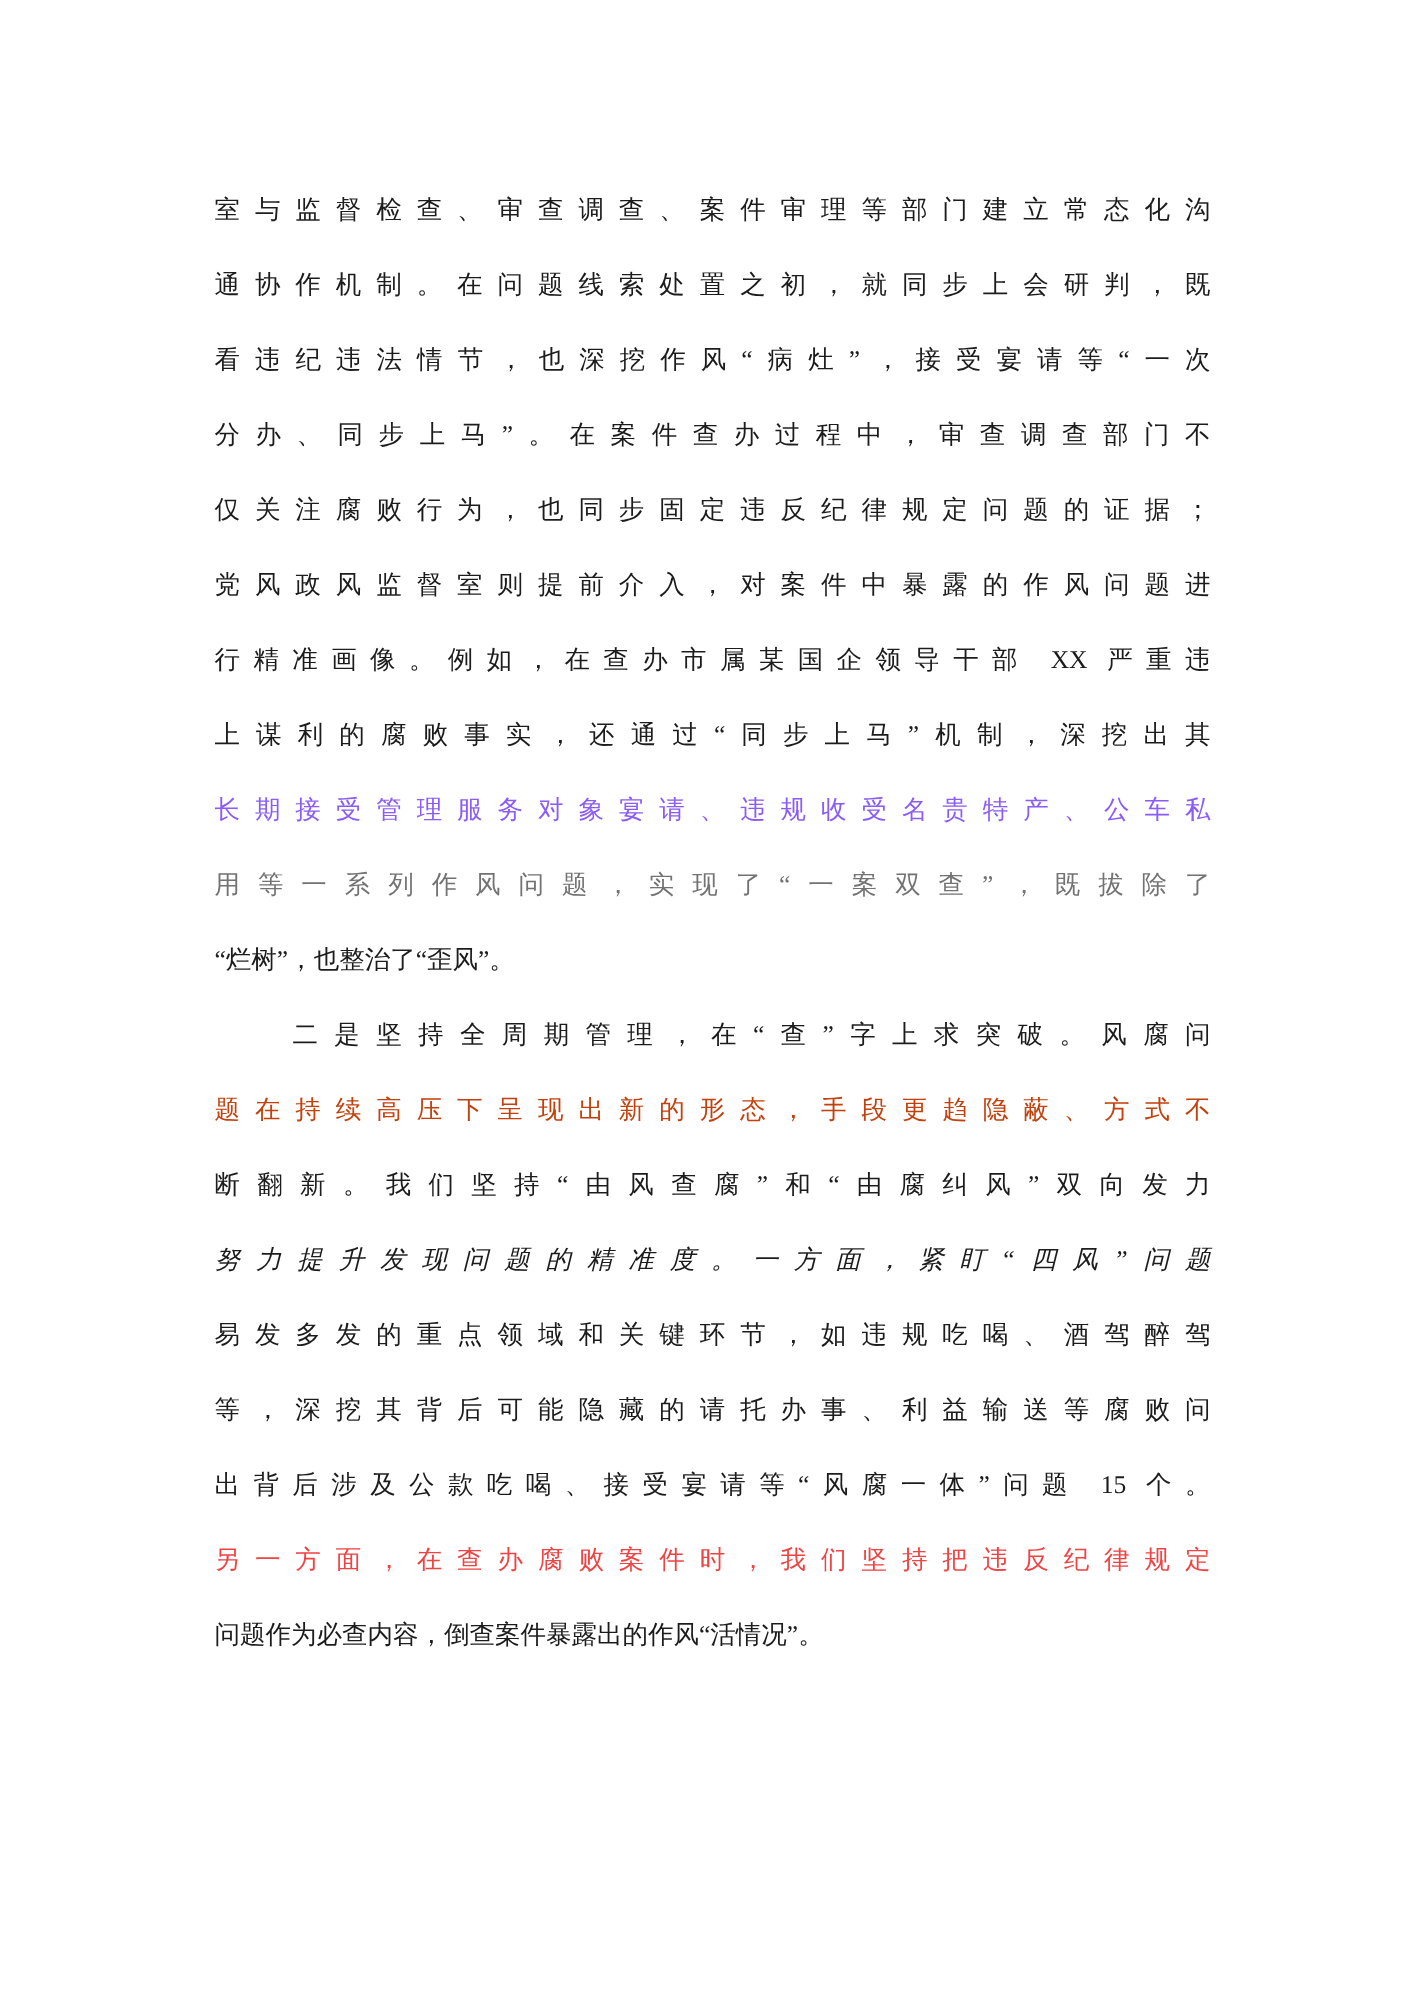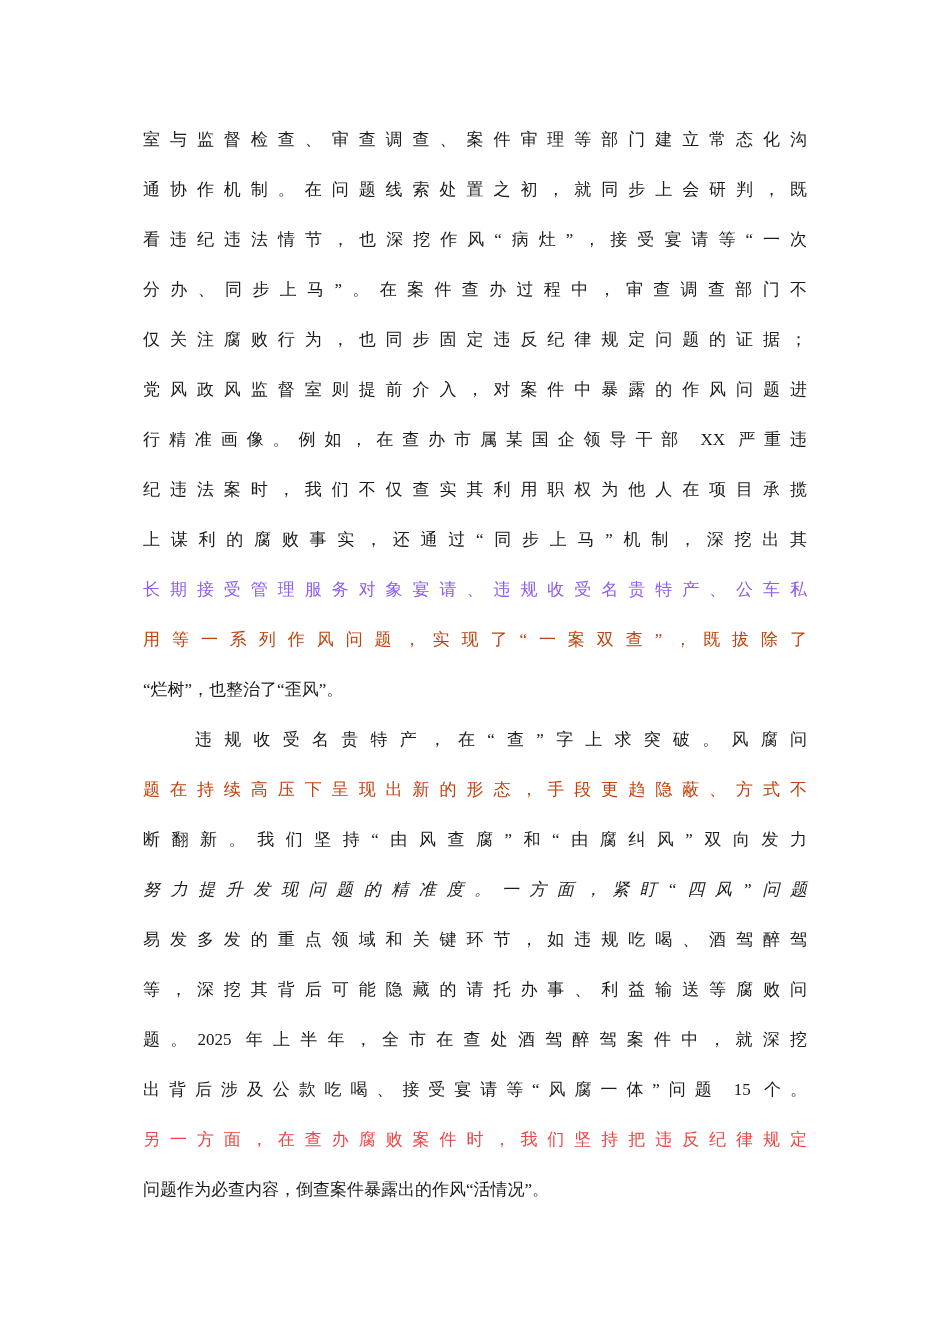--- a/index.html
+++ b/index.html
@@ -47,29 +47,27 @@
 
 <div class="page">
   <div class="text-block" id="text-block">
       <div class="line justify" style="color: rgb(28, 28, 28);">室与监督检查、审查调查、案件审理等部门建立常态化沟</div>
       <div class="line justify" style="color: rgb(28, 28, 28);">通协作机制。在问题线索处置之初，就同步上会研判，既</div>
       <div class="line justify" style="color: rgb(28, 28, 28);">看违纪违法情节，也深挖作风“病灶”，接受宴请等“一次</div>
       <div class="line justify" style="color: rgb(28, 28, 28);">分办、同步上马”。在案件查办过程中，审查调查部门不</div>
       <div class="line justify" style="color: rgb(28, 28, 28);">仅关注腐败行为，也同步固定违反纪律规定问题的证据；</div>
       <div class="line justify" style="color: rgb(28, 28, 28);">党风政风监督室则提前介入，对案件中暴露的作风问题进</div>
       <div class="line justify" style="color: rgb(28, 28, 28);">行精准画像。例如，在查办市属某国企领导干部 XX 严重违</div>
-      <div class="line justify" style="color: rgb(28, 28, 28);">纪违法案时，我们不仅查实其利用职权为他人在项目承揽</div>
       <div class="line justify" style="color: rgb(28, 28, 28);">上谋利的腐败事实，还通过“同步上马”机制，深挖出其</div>
       <div class="line justify" style="color: #8b5cf6;">长期接受管理服务对象宴请、违规收受名贵特产、公车私</div>
-      <div class="line justify" style="color: #c2410c;">用等一系列作风问题，实现了“一案双查”，既拔除了</div>
+      <div class="line justify" style="color: #737373;">用等一系列作风问题，实现了“一案双查”，既拔除了</div>
       <div class="line last" style="color: rgb(28, 28, 28);">“烂树”，也整治了“歪风”。</div>
-      <div class="line justify indent" style="color: rgb(28, 28, 28);">违规收受名贵特产，在“查”字上求突破。风腐问</div>
+      <div class="line justify indent" style="color: rgb(28, 28, 28);">二是坚持全周期管理，在“查”字上求突破。风腐问</div>
       <div class="line justify" style="color: #c2410c;">题在持续高压下呈现出新的形态，手段更趋隐蔽、方式不</div>
       <div class="line justify" style="color: rgb(28, 28, 28);">断翻新。我们坚持“由风查腐”和“由腐纠风”双向发力</div>
       <div class="line justify" style="color: rgb(28, 28, 28); font-style: italic;">努力提升发现问题的精准度。一方面，紧盯“四风”问题</div>
       <div class="line justify" style="color: rgb(28, 28, 28);">易发多发的重点领域和关键环节，如违规吃喝、酒驾醉驾</div>
       <div class="line justify" style="color: rgb(28, 28, 28);">等，深挖其背后可能隐藏的请托办事、利益输送等腐败问</div>
-      <div class="line justify" style="color: rgb(28, 28, 28);">题。2025 年上半年，全市在查处酒驾醉驾案件中，就深挖</div>
       <div class="line justify" style="color: rgb(28, 28, 28);">出背后涉及公款吃喝、接受宴请等“风腐一体”问题 15 个。</div>
       <div class="line justify" style="color: #ef4444;">另一方面，在查办腐败案件时，我们坚持把违反纪律规定</div>
       <div class="line last" style="color: rgb(28, 28, 28);">问题作为必查内容，倒查案件暴露出的作风“活情况”。</div>
     </div>
 </div>
 
 </body></html>

